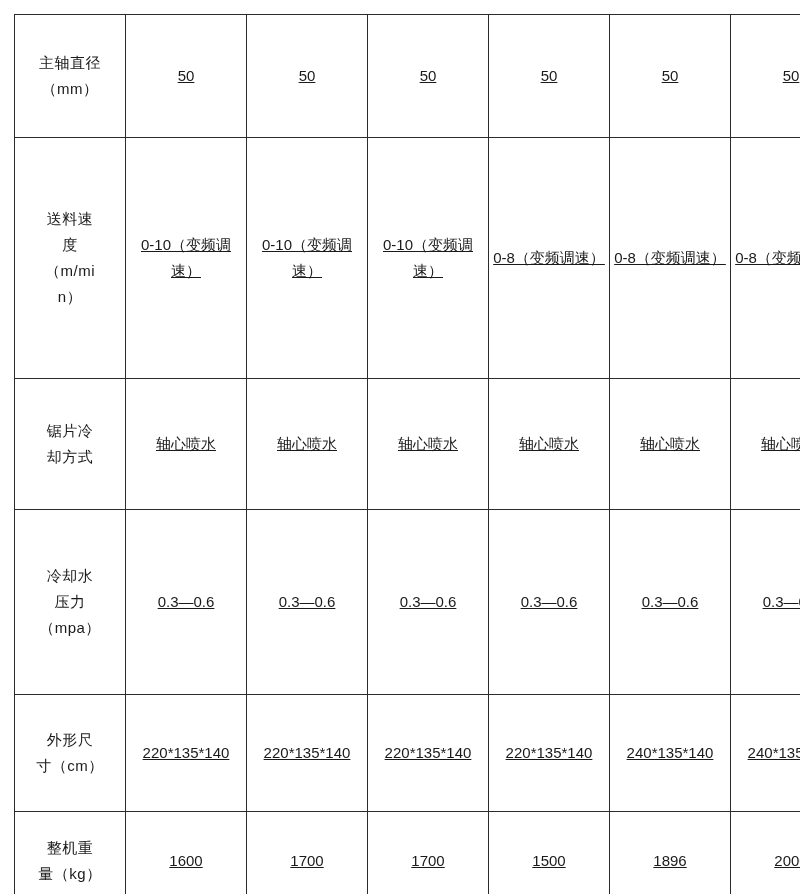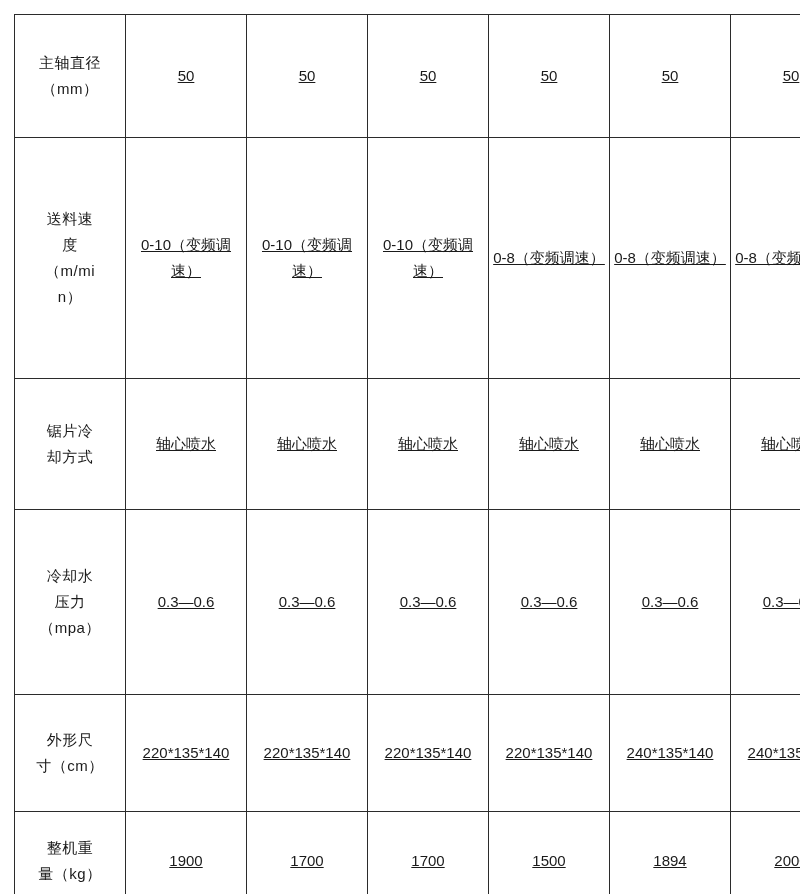--- a/index.html
+++ b/index.html
@@ -191,33 +191,33 @@
             <span class="cell-text">240*135*140</span>
           </td>
       </tr>
 
       <tr class="r-weight">
         <td class="rowlabel">
           <span class="lbl-line">整机重</span>
           <span class="lbl-line">量（kg）</span>
         </td>
         <td class="cell">
-            <span class="cell-text">1900</span>
+            <span class="cell-text">1600</span>
           </td>
         <td class="cell">
             <span class="cell-text">1700</span>
           </td>
         <td class="cell">
             <span class="cell-text">1700</span>
           </td>
         <td class="cell">
             <span class="cell-text">1500</span>
           </td>
         <td class="cell">
-            <span class="cell-text">1894</span>
+            <span class="cell-text">1896</span>
           </td>
         <td class="cell">
             <span class="cell-text">2000</span>
           </td>
       </tr>
     </tbody>
   </table>
 </div>
 
 </body></html>

